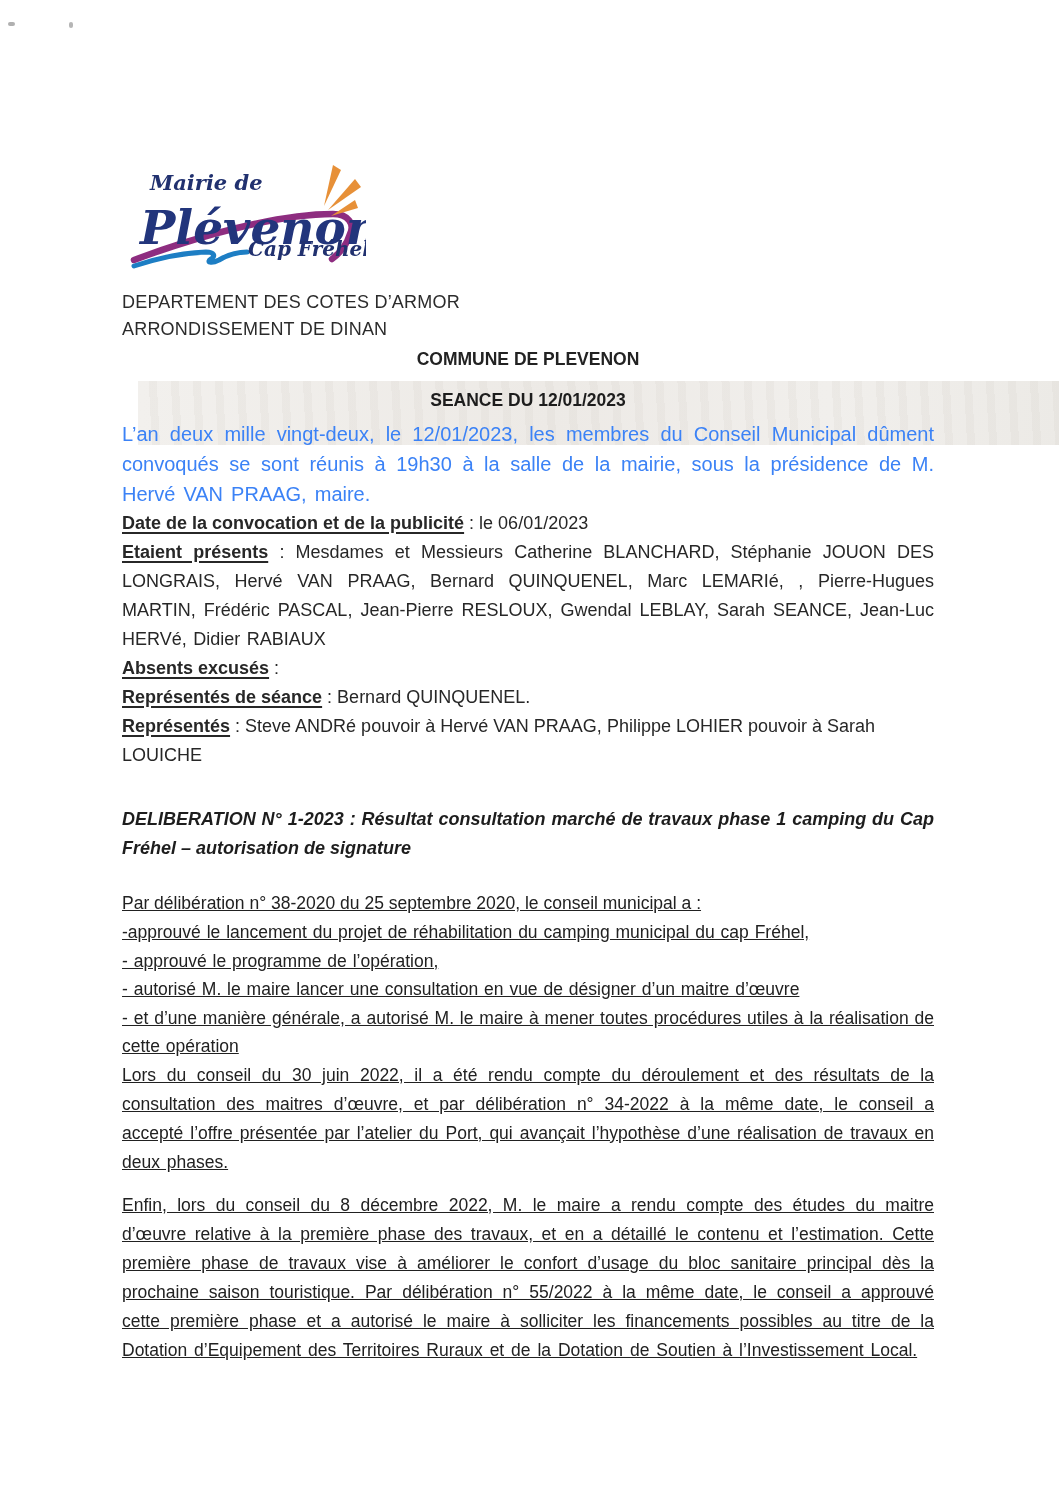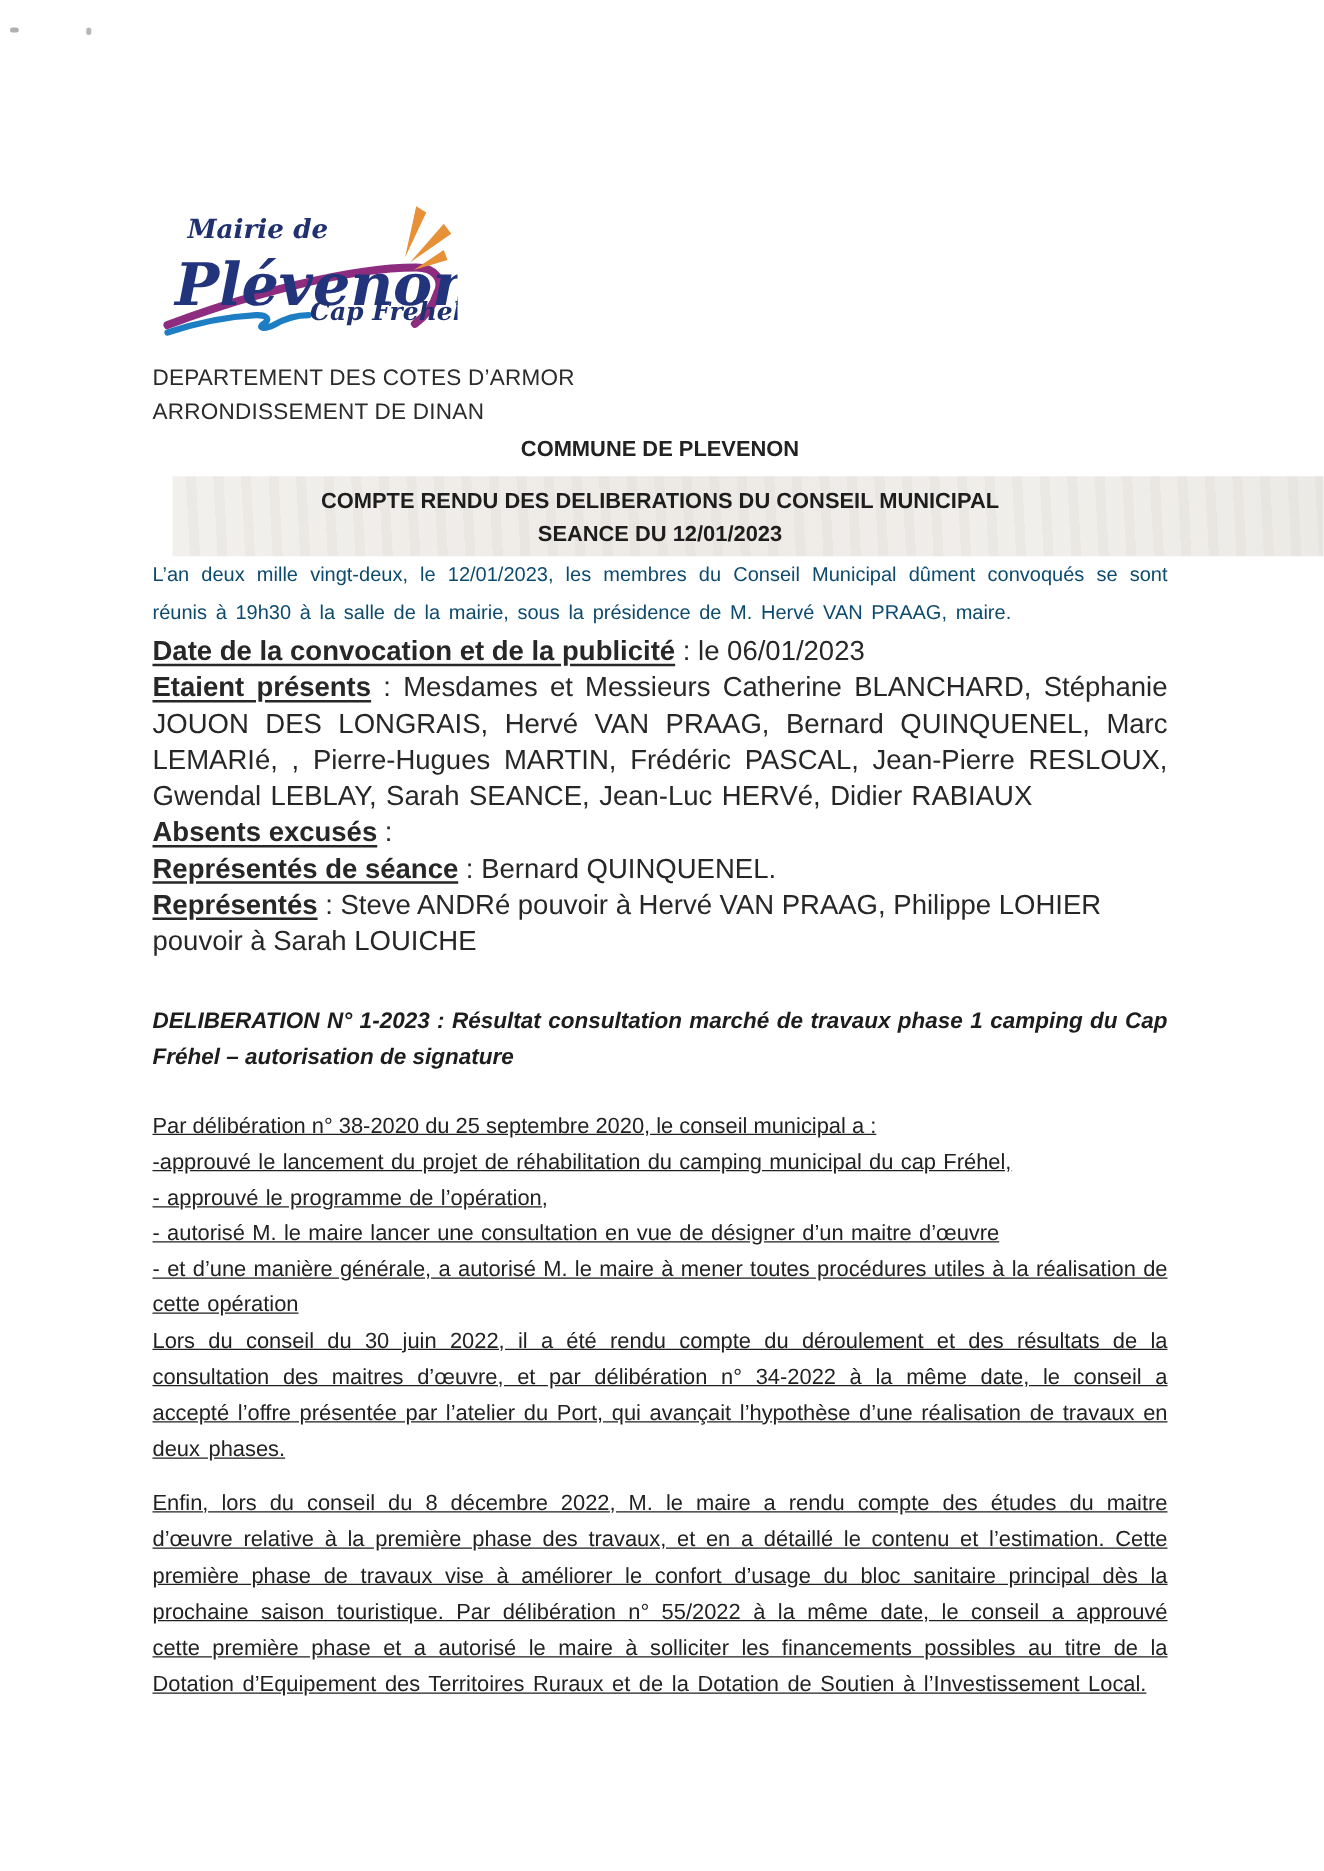--- a/index.html
+++ b/index.html
@@ -24,23 +24,23 @@
       linear-gradient(90deg,#f2f0ed 0%,#edeae6 45%,#f1efec 75%,#eceae6 100%);
     z-index:0;
   }
 
   .content{position:absolute;left:122px;top:289px;width:812px;z-index:1;}
 
   .hdr-line{font-size:18px;line-height:27px;letter-spacing:.2px;color:#2b2b2b;}
   .commune{margin-top:3px;text-align:center;font-weight:bold;font-size:17.5px;line-height:26px;color:#222;}
   .doc-title{margin-top:15px;text-align:center;font-weight:bold;font-size:17.5px;line-height:27px;color:#1d1d1d;}
 
-  .intro{margin-top:5px;font-size:16px;line-height:30px;text-align:justify;word-spacing:2.5px;color:#0c4a6e;}
+  .intro{margin-top:5px;font-size:20px;line-height:30px;text-align:justify;word-spacing:2.5px;color:#3b82f6;}
 
-  .meta{font-size:22px;line-height:29px;color:#272727;}
+  .meta{font-size:18px;line-height:29px;color:#272727;}
   .meta .lbl{font-weight:bold;text-decoration:underline;text-decoration-thickness:1.5px;text-underline-offset:3px;}
   .meta.block{text-align:justify;word-spacing:1.5px;}
 
   .delib-title{margin-top:35px;font-weight:bold;font-size:18px;line-height:28.5px;color:#1d1d1d;text-align:justify;font-style:italic;}
 
   .bodytext{margin-top:27px;font-size:17.5px;line-height:29px;color:#212121;}
   .bodytext p{margin:0;text-decoration:underline;}
   .bodytext .just{text-align:justify;word-spacing:2px;}
   .bodytext .gap{height:14px;}
   .bodytext .li{line-height:28.5px;text-align:justify;word-spacing:1px;}
@@ -72,21 +72,20 @@
 
   <div class="scan-band"></div>
 
   <div class="content">
 
     <div class="hdr-line">DEPARTEMENT DES COTES D’ARMOR</div>
     <div class="hdr-line">ARRONDISSEMENT DE DINAN</div>
     <div class="commune">COMMUNE DE PLEVENON</div>
 
     <div class="doc-title">
-      <div>COMPTE RENDU DES DELIBERATIONS DU CONSEIL MUNICIPAL</div>
       <div>SEANCE DU 12/01/2023</div>
     </div>
 
     <div class="intro">L’an deux mille vingt-deux, le 12/01/2023, les membres du Conseil Municipal dûment convoqués se sont réunis à 19h30 à la salle de la mairie, sous la présidence de M. Hervé VAN PRAAG, maire.</div>
 
     <div class="meta"><span class="lbl">Date de la convocation et de la publicité</span><span> : le 06/01/2023</span></div>
 
     <div class="meta block"><span class="lbl">Etaient présents</span><span> : Mesdames et Messieurs Catherine BLANCHARD, Stéphanie JOUON DES LONGRAIS, Hervé VAN PRAAG, Bernard QUINQUENEL, Marc LEMARIé, , Pierre-Hugues MARTIN, Frédéric PASCAL, Jean-Pierre RESLOUX, Gwendal LEBLAY, Sarah SEANCE, Jean-Luc HERVé, Didier RABIAUX</span></div>
 
     <div class="meta"><span class="lbl">Absents excusés</span><span> :</span></div>

